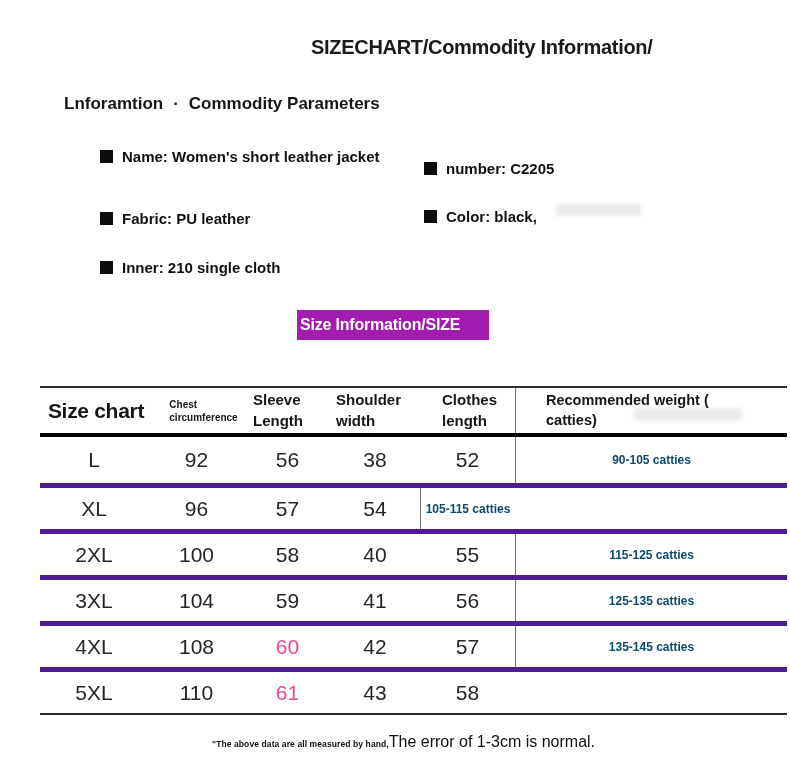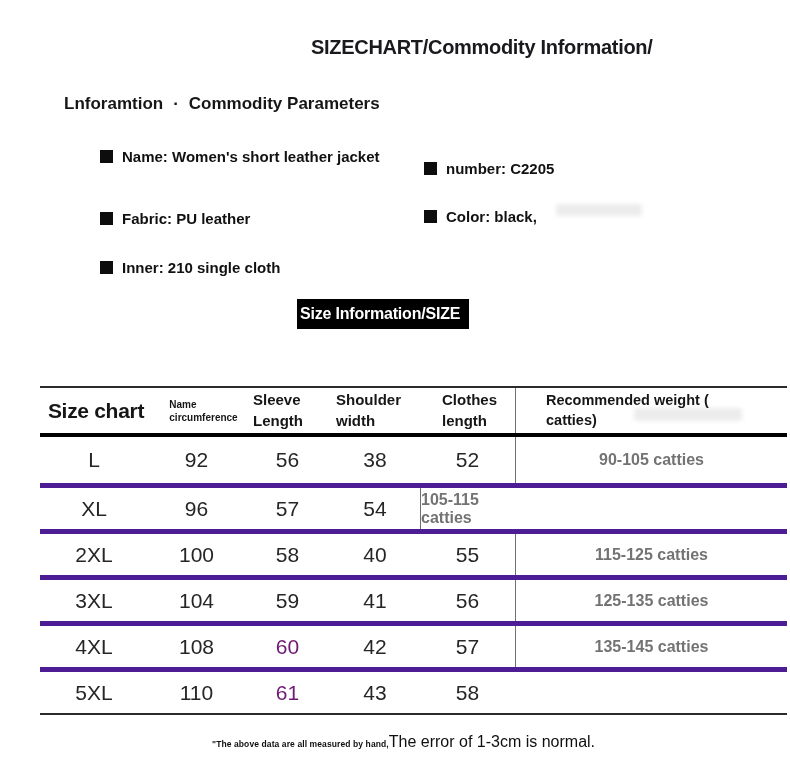--- a/index.html
+++ b/index.html
@@ -24,22 +24,22 @@
   .sq {
     display:inline-block; width:13px; height:13px; background:#0d0d0d;
     margin-right:9px; transform:translateY(1px);
   }
   .p-name   { left:100px; top:145px; width:285px; }
   .p-fabric { left:100px; top:207px; }
   .p-inner  { left:100px; top:256px; }
   .p-number { left:424px; top:157px; }
   .p-color  { left:424px; top:205px; }
   .banner {
-    position:absolute; left:297px; top:299px; width:172px; height:30px;
-    background:#000000; color:#ffffff; font-size:16px; font-weight:700;
+    position:absolute; left:297px; top:310px; width:192px; height:30px;
+    background:#a21caf; color:#ffffff; font-size:16px; font-weight:700;
     line-height:30px; padding-left:3px; letter-spacing:-0.2px; white-space:nowrap;
   }
   .size-table {
     position:absolute; left:40px; top:386px; width:747px;
     border-top:2px solid #2b2b2b; border-bottom:2px solid #2b2b2b;
   }
   .thead, .trow {
     display:grid; grid-template-columns:108px 97px 85px 90px 95px 1fr;
   }
   .thead { height:49px; border-bottom:4px solid #000000; }
@@ -54,22 +54,22 @@
   .h-mid   { justify-content:flex-start; text-align:left; font-size:15px; line-height:1.35; }
   .h-sleeve   { padding-left:8px; }
   .h-shoulder { padding-left:6px; }
   .h-clothes  { padding-left:22px; }
   .h-weight, .c-weight { border-left:1px solid #707070; }
   .h-weight {
     justify-content:flex-start; text-align:left; padding-left:30px; padding-right:62px;
     font-size:14.5px; line-height:1.35;
   }
   .c-size, .c-num { font-size:21px; font-weight:400; color:#262626; }
-  .c-num.dim { color:#701a75;text-align:center; }
-  .c-weight { font-size:16px; font-weight:700; color:#737373; }
+  .c-num.dim { color:#ec4899;text-align:center; }
+  .c-weight { font-size:12px; font-weight:700; color:#0c4a6e; }
   .footer-note { position:absolute; left:212px; top:733px; color:#0f0f0f; white-space:nowrap; }
   .footer-note .small { font-size:8.5px; font-weight:700; letter-spacing:0.1px; }
   .footer-note .large { font-size:16px; font-weight:400; margin-left:0; }
   .smudge { position:absolute; background:#ececec; filter:blur(2px); border-radius:3px; }
   .sm1 { left:556px; top:204px; width:86px; height:12px; }
   .sm2 { left:634px; top:408px; width:108px; height:13px; }
 </style>
 </head>
 <body>
 
@@ -98,21 +98,21 @@
   </div>
 
   <div class="smudge sm1"></div>
   <div class="smudge sm2"></div>
 
   <div class="banner">Size Information/SIZE</div>
 
   <div class="size-table">
     <div class="thead">
       <div class="h h-size">Size chart</div>
-      <div class="h h-chest">Name circumference</div>
+      <div class="h h-chest">Chest circumference</div>
       <div class="h h-mid h-sleeve">Sleeve Length</div>
       <div class="h h-mid h-shoulder">Shoulder width</div>
       <div class="h h-mid h-clothes">Clothes length</div>
       <div class="h h-weight">Recommended weight ( catties)</div>
     </div>
 
     <div class="trow">
       <div class="c-size">L</div>
       <div class="c-num">92</div>
       <div class="c-num">56</div>

